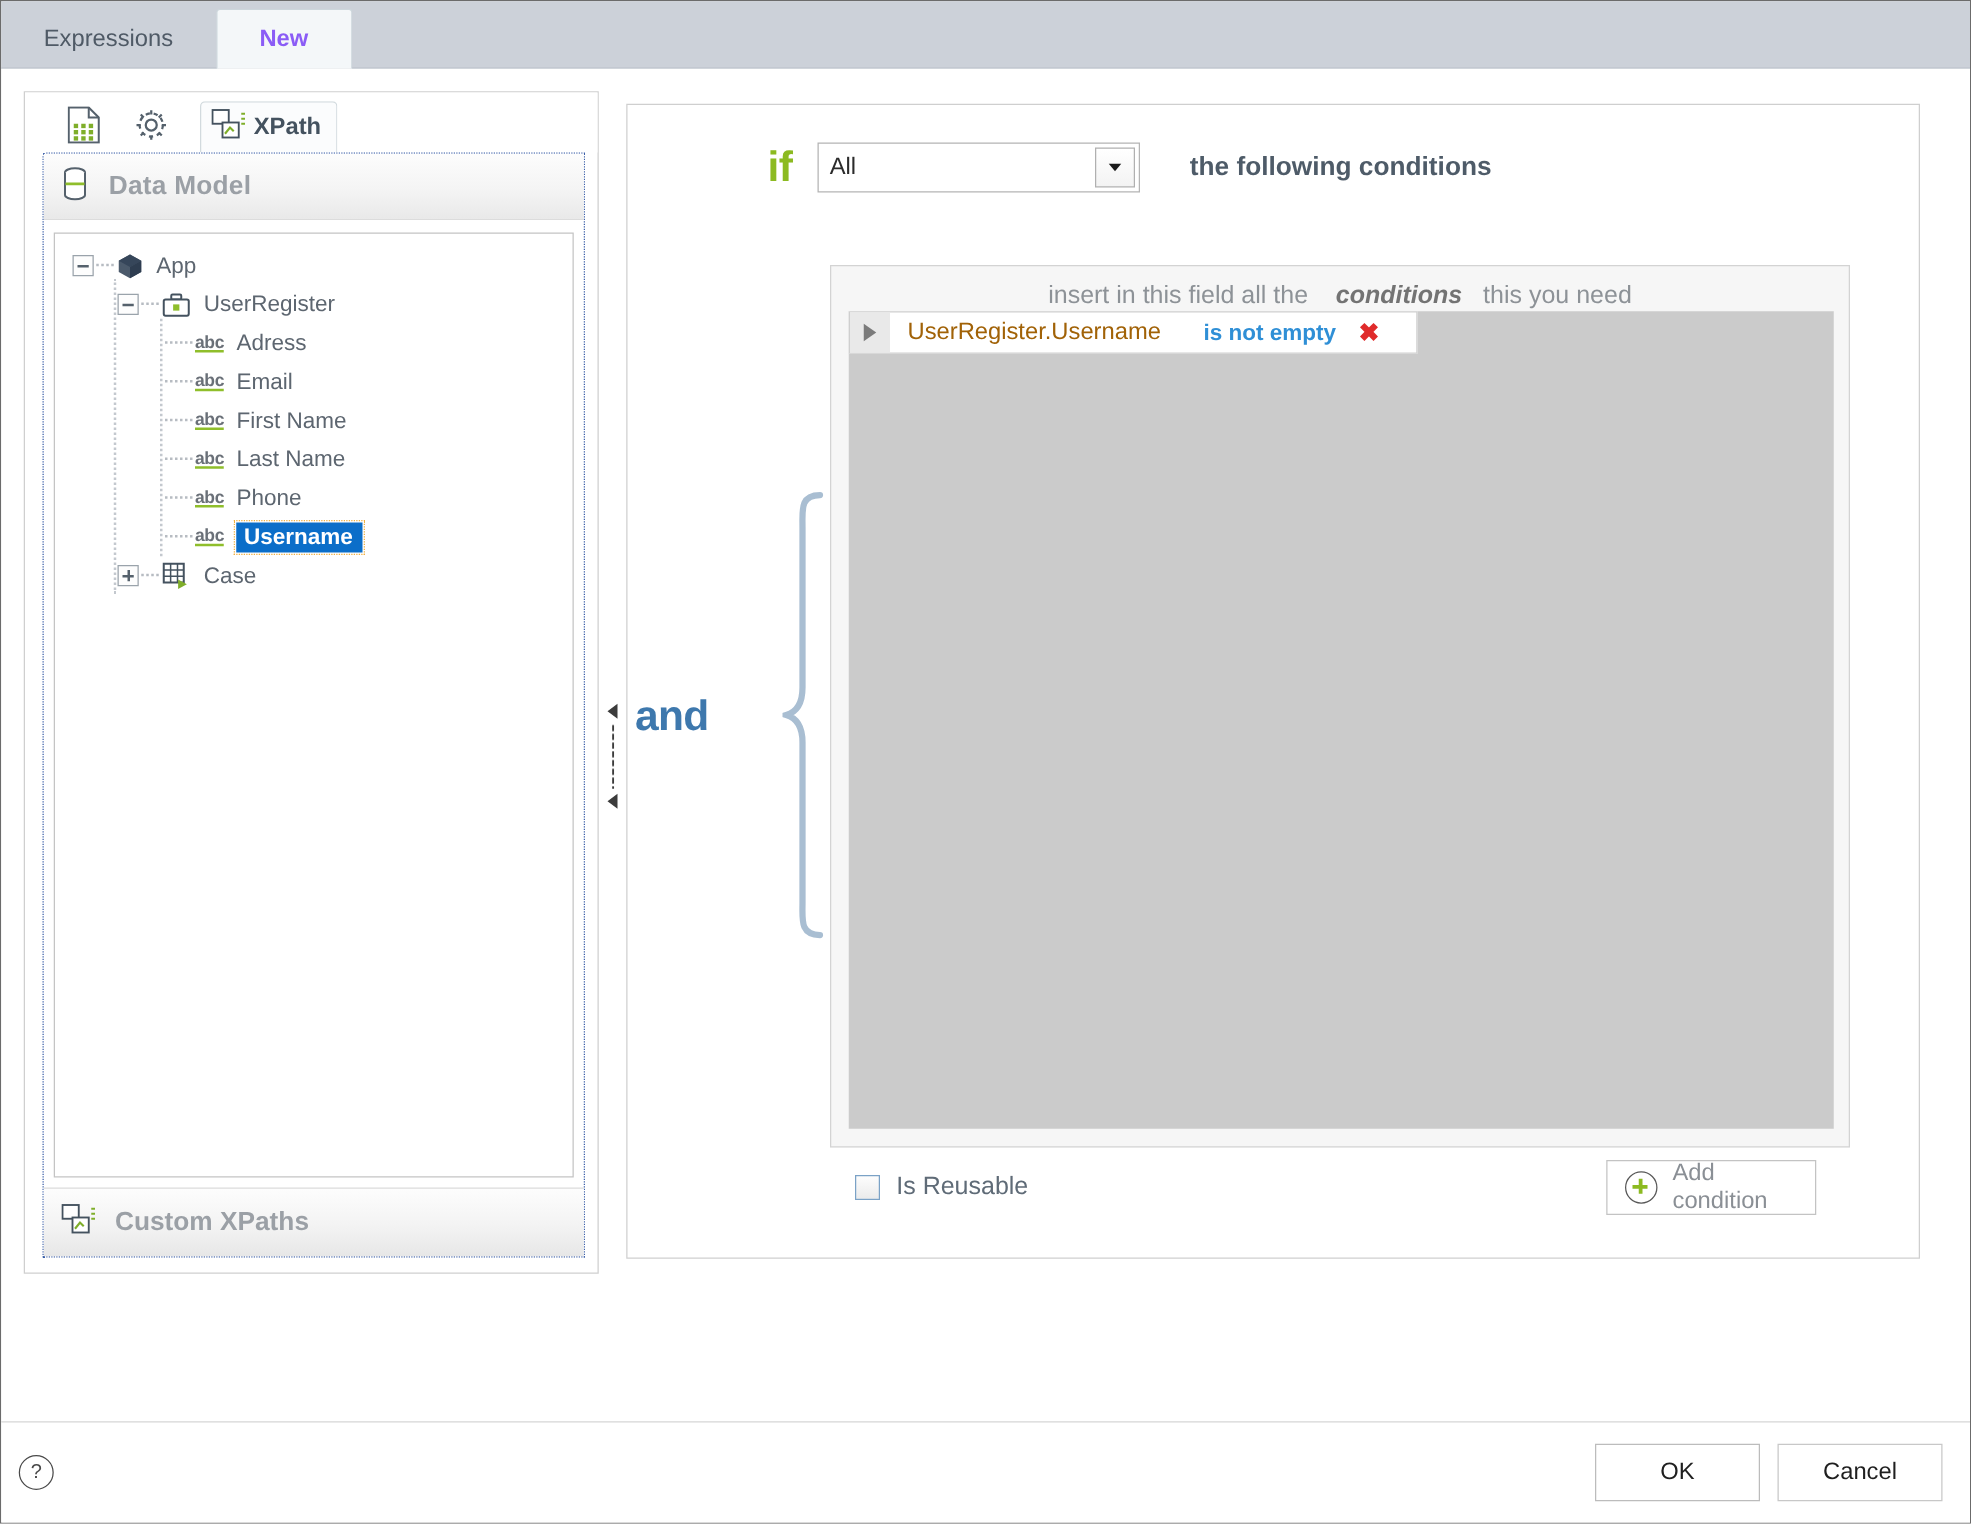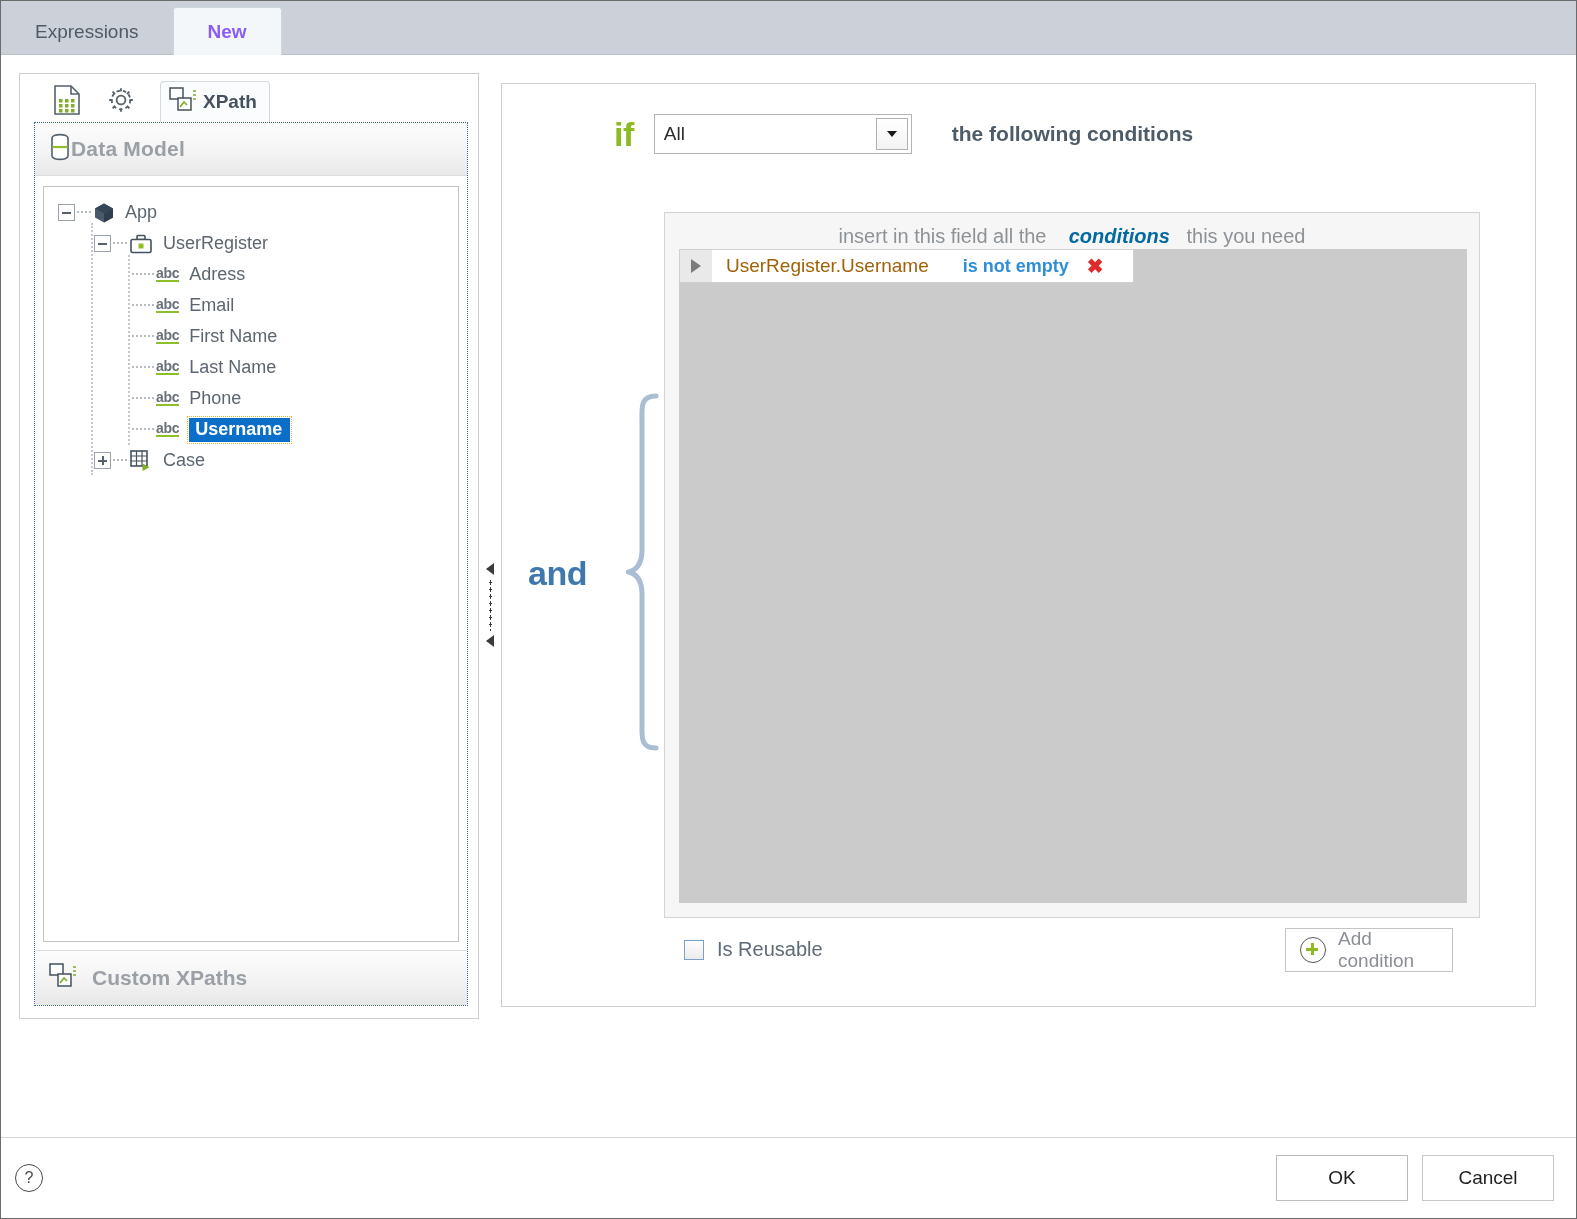--- a/index.html
+++ b/index.html
@@ -142,21 +142,21 @@
     border: 1px dotted #3b5fa8;
     box-sizing: border-box;
     display: flex; flex-direction: column;
     background: #ffffff;
   }
   .dm-header {
     height: 52px; min-height: 52px;
     background: linear-gradient(to bottom, #fdfdfd 0%, #f4f4f4 55%, #e9e9e9 100%);
     border-bottom: 1px solid #dcdcdc;
     display: flex; align-items: center;
-    padding-left: 14px; 
+    padding-left: 14px; gap: 16px;
     cursor: default;
   }
   .dm-header .lbl {
     font-size: 21px; font-weight: bold; color: #9ba0a6;
     letter-spacing: .2px;
   }
   .tree-box {
     flex: 1;
     margin: 10px 8px 8px 8px;
     border: 1px solid #c4c4c4;
@@ -320,21 +320,21 @@
     background: #f6f6f6;
     box-sizing: border-box;
     padding: 2px;
   }
   .cond-hint {
     position: absolute; left: 0; right: 0; top: 12px;
     text-align: center;
     font-size: 20px; color: #8d9297;
     pointer-events: none;
   }
-  .cond-hint .em { font-style: italic; font-weight: bold; color: #0369a1; }
+  .cond-hint .em { font-style: italic; font-weight: bold; color: #737373; }
   .cond-body {
     position: absolute;
     left: 14px; top: 36px;
     width: 788px; height: 654px;
     background: #cbcbcb;
     box-sizing: border-box;
   }
   .cond-row {
     position: absolute; left: 0; top: 0;
     width: 455px; height: 34px;
@@ -366,21 +366,21 @@
     margin-left: 34px; white-space: nowrap;
   }
   .cond-del {
     margin-left: 18px; font-size: 20px; color: #e02b2b; font-weight: bold;
     cursor: default;
   }
 
   
   .and-word {
     position: absolute;
-    left: 26px; top: 470px;
+    left: 6px; top: 470px;
     font-size: 34px; font-weight: bold; color: #3e78ad;
     letter-spacing: -.5px;
   }
   .brace {
     position: absolute;
     left: 124px; top: 308px;
     width: 36px; height: 360px;
   }
 
   

